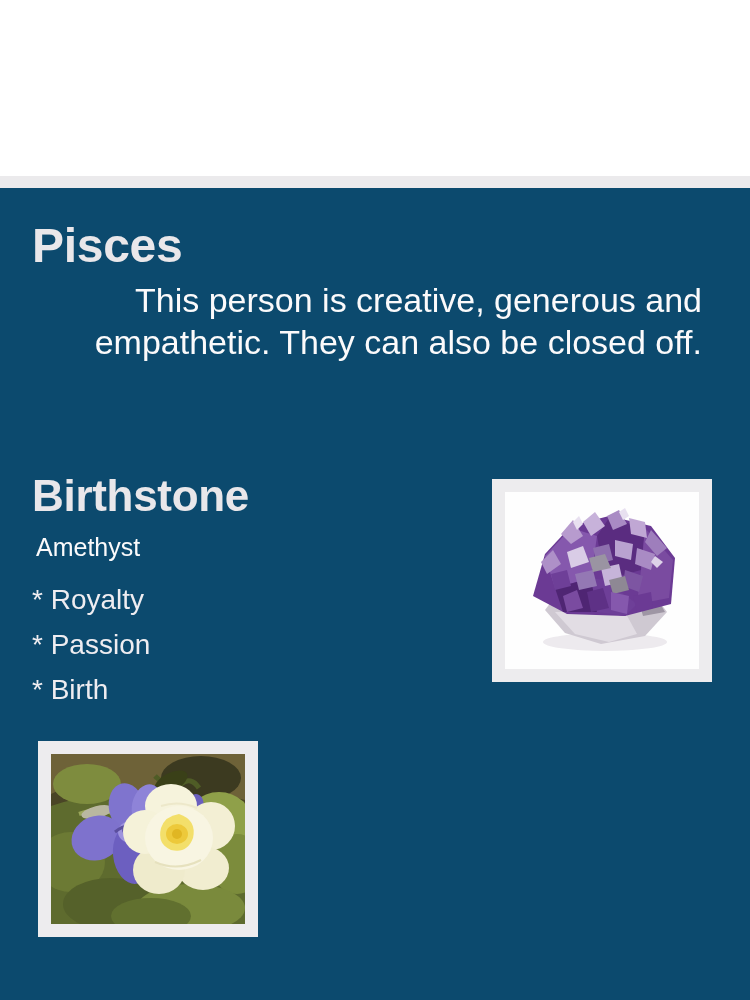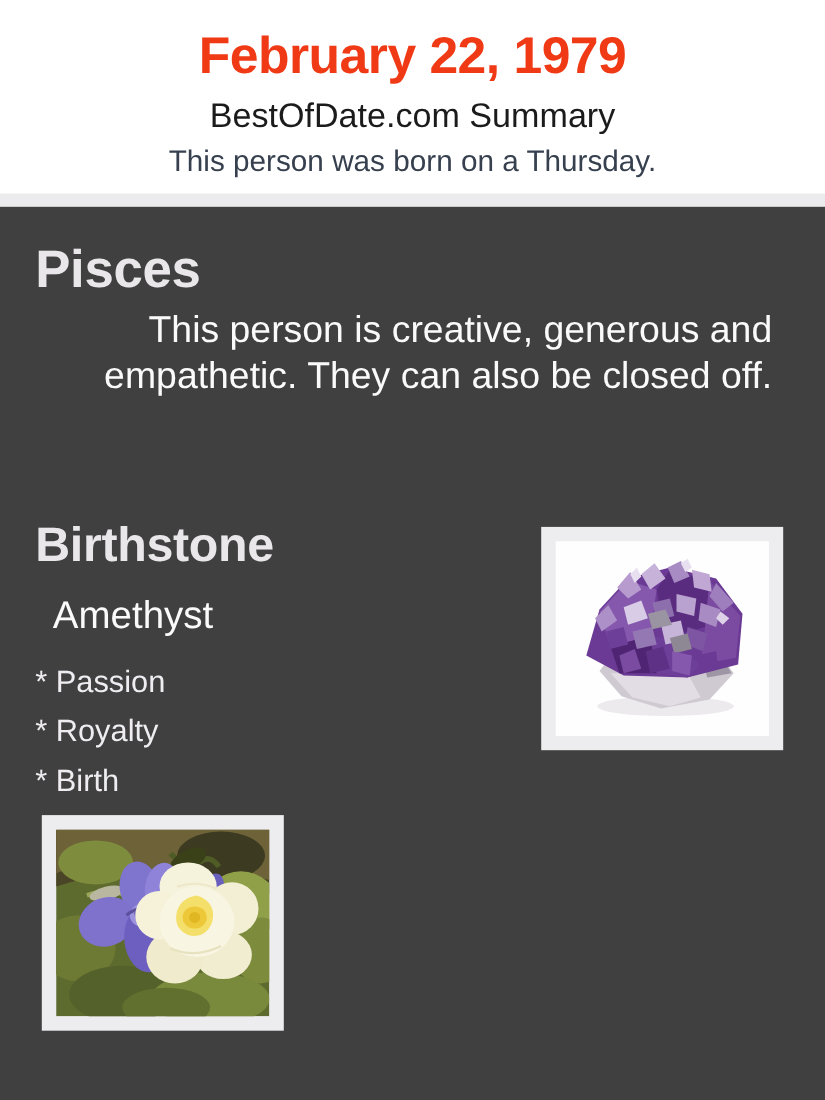--- a/index.html
+++ b/index.html
@@ -75,21 +75,21 @@
     background: #EBEAEC;
   }
 
   
   .body-purple {
     position: absolute;
     left: 0;
     top: 188px;
     width: 750px;
     height: 812px;
-    background: #404040;
+    background: #0c4a6e;
   }
 
   
   .zodiac {
     position: absolute;
     left: 32px;
     top: 30px;
     width: 686px;
   }
   .zodiac-name {
@@ -119,25 +119,25 @@
   }
   .section-title {
     font-size: 44px;
     font-weight: bold;
     color: #E9E7EA;
     line-height: 52px;
     letter-spacing: -0.3px;
     margin: 0;
   }
   .section-sub {
-    font-size: 35px;
+    font-size: 25px;
     font-weight: normal;
     color: #FBFAFB;
     line-height: 43px;
-    margin: 16px;
+    margin: 4px;
   }
   .trait-list {
     list-style: none;
     margin: 8px 0 0 0;
     padding: 0;
   }
   .trait-list li {
     font-size: 28px;
     font-weight: normal;
     color: #EFEDF1;
@@ -193,41 +193,36 @@
   }
   .flower-text .trait-list {
     margin-top: 14px;
   }
 </style>
 </head>
 <body>
 
 <div class="page">
 
-  <div class="header">
-    <div class="header-date">February 22, 1979</div>
-    <div class="header-site">BestOfDate.com Summary</div>
-    <div class="header-weekday">This person was born on a Thursday.</div>
-  </div>
 
   <div class="divider"></div>
 
   <div class="body-purple">
 
     <div class="zodiac">
       <div class="zodiac-name">Pisces</div>
       <div class="zodiac-desc">This person is creative, generous and empathetic. They can also be closed off.</div>
     </div>
 
     <div class="birthstone-text">
       <div class="section-title">Birthstone</div>
       <div class="section-sub">Amethyst</div>
       <ul class="trait-list">
+        <li>* Royalty</li>
         <li>* Passion</li>
-        <li>* Royalty</li>
         <li>* Birth</li>
       </ul>
     </div>
 
     <div class="photo-frame stone">
       <div class="photo-inner">
         <svg class="stone-canvas" viewBox="0 0 194 177" preserveAspectRatio="none">
           <rect x="0" y="0" width="194" height="177" fill="#FEFEFE"></rect>
 
           <ellipse cx="100" cy="150" rx="62" ry="9" fill="#EDEAEE"></ellipse>

